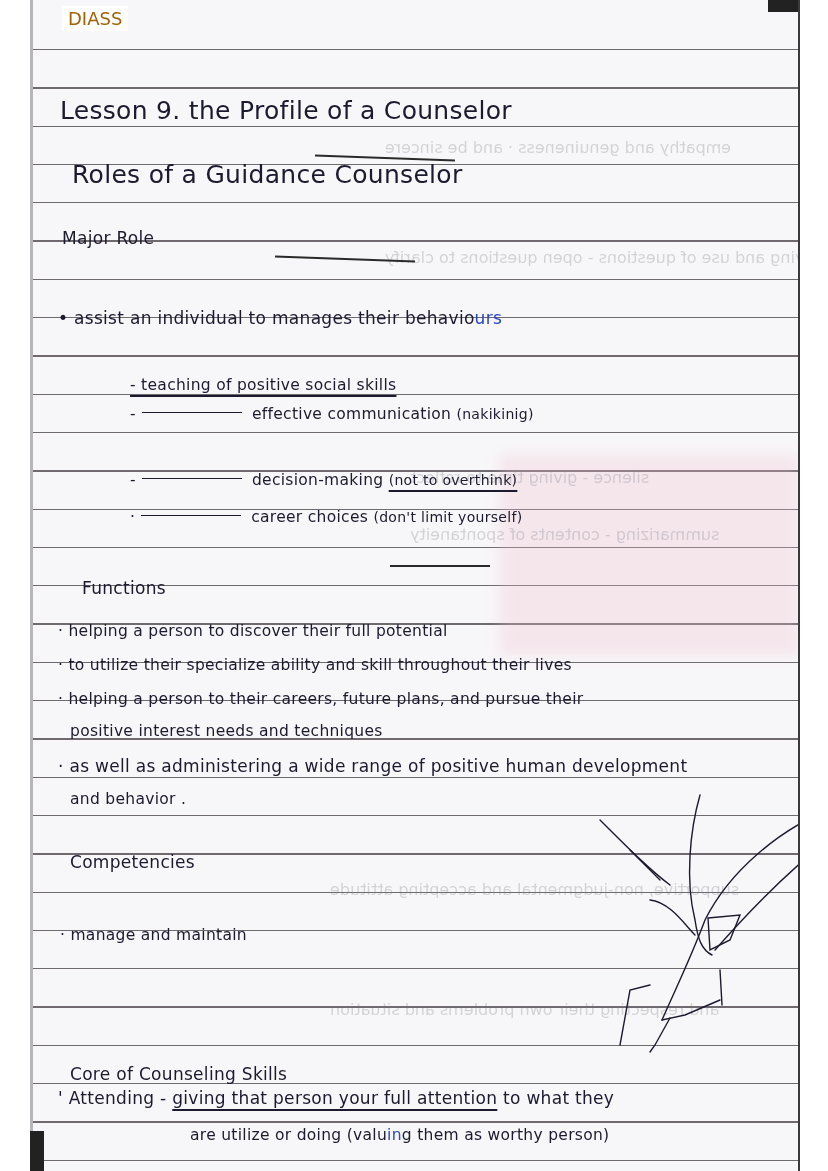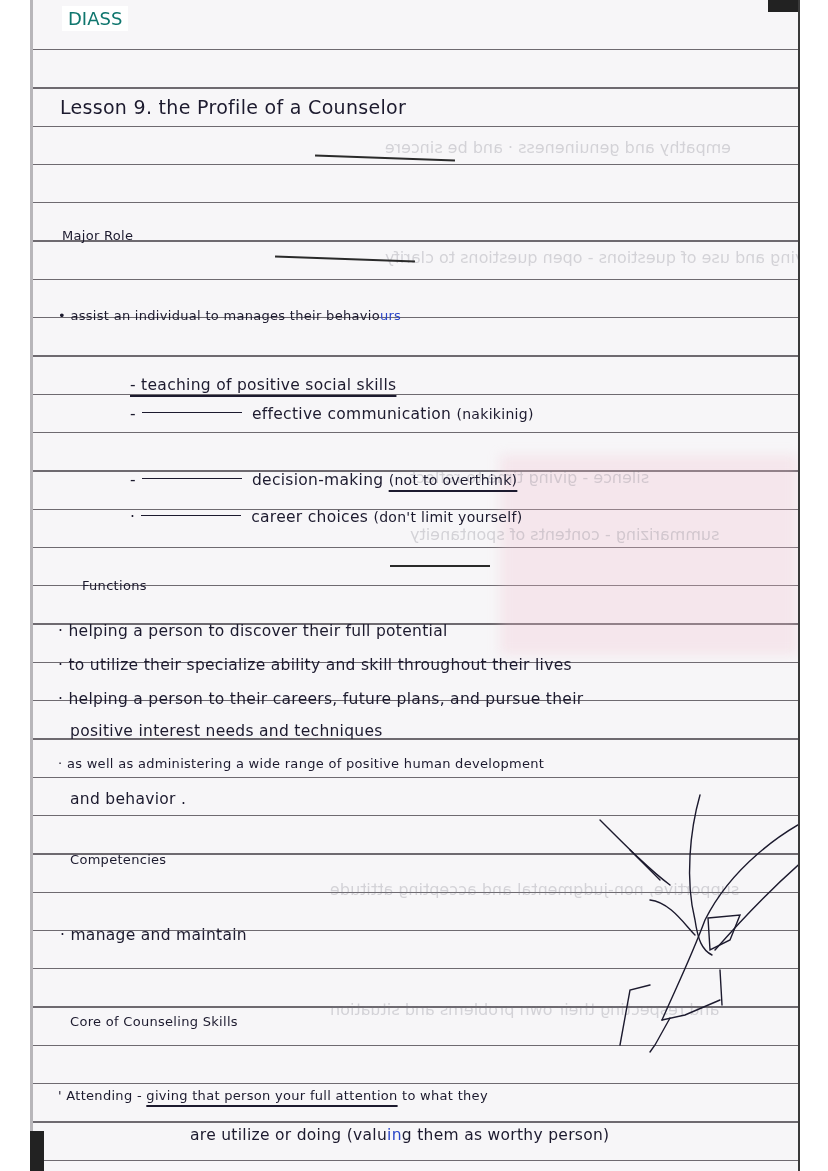--- a/index.html
+++ b/index.html
@@ -39,27 +39,27 @@
   .ghost {
     position: absolute; color: rgba(120,120,130,0.28);
     font-family: "DejaVu Sans", sans-serif; font-size: 16px;
     transform: scaleX(-1); white-space: nowrap;
   }
   .hw {
     position: absolute; white-space: nowrap;
     font-family: "DejaVu Sans", sans-serif;
     color: #1c1a2e; letter-spacing: 0.3px;
   }
-  .hw.lg { font-size: 19px; text-align: right; }
-  .hw.md { font-size: 13px; }
+  .hw.lg { font-size: 25px; text-align: right; }
+  .hw.md { font-size: 17px; }
   .hw.sm { font-size: 15.5px; }
   .hw .small { font-size: 14px; }
   .label-box {
     position: absolute; left: 32px; top: 6px; padding: 2px 6px;
-    background: #ffffff; color: #0f766e; font-size: 18px;
+    background: #ffffff; color: #a16207; font-size: 18px;
     font-family: "DejaVu Sans", sans-serif;
   }
   .blank {
     display: inline-block; width: 100px; border-bottom: 1.5px solid #1c1a2e;
     vertical-align: middle; margin: 0 10px 4px 6px;
   }
   .ul { text-decoration: underline; text-decoration-thickness: 1.5px; text-underline-offset: 5px; }
   .blue { color: #2b47c9; }
   .sketch { position: absolute; left: 560px; top: 790px; width: 238px; height: 280px; }
   .dash-mark {
@@ -79,20 +79,21 @@
   <div class="ghost" style="left:355px; top:248px;">clarifying and use of questions - open questions to clarify</div>
   <div class="ghost" style="left:380px; top:468px;">silence - giving time to reflect</div>
   <div class="ghost" style="left:380px; top:525px;">summarizing - contents of spontaneity</div>
   <div class="ghost" style="left:300px; top:880px;">supportive, non-judgmental and accepting attitude</div>
   <div class="ghost" style="left:300px; top:1000px;">and respecting their own problems and situation</div>
 
   <div class="label-box">DIASS</div>
 
   <div class="hw lg" style="left:30px; top:96px;">Lesson 9. the Profile of a Counselor</div>
 
+  <div class="hw lg" style="left:42px; top:160px;">Roles of a Guidance Counselor</div>
   <div class="dash-mark" style="left:285px; top:157px; width:140px; transform:rotate(2deg);"></div>
 
   <div class="hw md" style="left:32px; top:228px;">Major Role</div>
   <div class="dash-mark" style="left:245px; top:258px; width:140px; transform:rotate(2deg);"></div>
 
   <div class="hw md" style="left:28px; top:308px;">
     <span>• </span><span>assist an individual to manages their behavio</span><span class="blue">urs</span>
   </div>
 
   <div class="hw sm" style="left:100px; top:376px;">
@@ -124,21 +125,21 @@
   <div class="hw md" style="left:28px; top:756px;">
     <span>· </span><span>as well as administering a wide range of positive human development</span>
   </div>
   <div class="hw sm" style="left:40px; top:790px;">and behavior .</div>
 
   <div class="hw md" style="left:40px; top:852px;">Competencies</div>
   <div class="hw sm" style="left:30px; top:926px;">
     <span>· </span><span>manage and maintain</span>
   </div>
 
-  <div class="hw md" style="left:40px; top:1014px;">Core of Counseling Skills</div>
+  <div class="hw md" style="left:40px; top:1064px;">Core of Counseling Skills</div>
 
   <div class="hw md" style="left:28px; top:1088px;">
     <span>' </span><span>Attending -</span> <span class="ul">giving that person your full attention</span> <span>to what they</span>
   </div>
   <div class="hw sm" style="left:160px; top:1126px;">
     <span>are utilize or doing (valu</span><span class="blue">in</span><span>g them as worthy person)</span>
   </div>
 
   <svg class="sketch" viewBox="0 0 238 280">
     <g fill="none" stroke="#1c1a2e" stroke-width="1.4" stroke-linecap="round">

